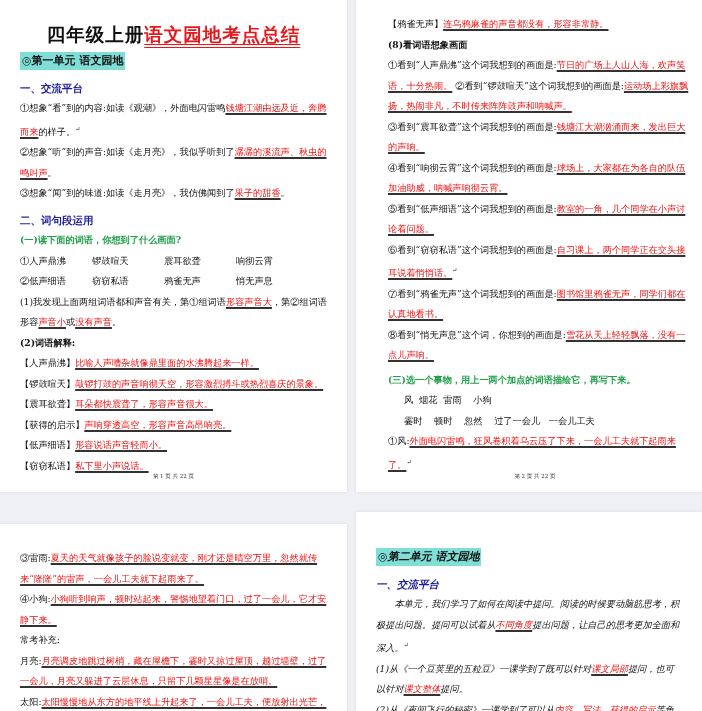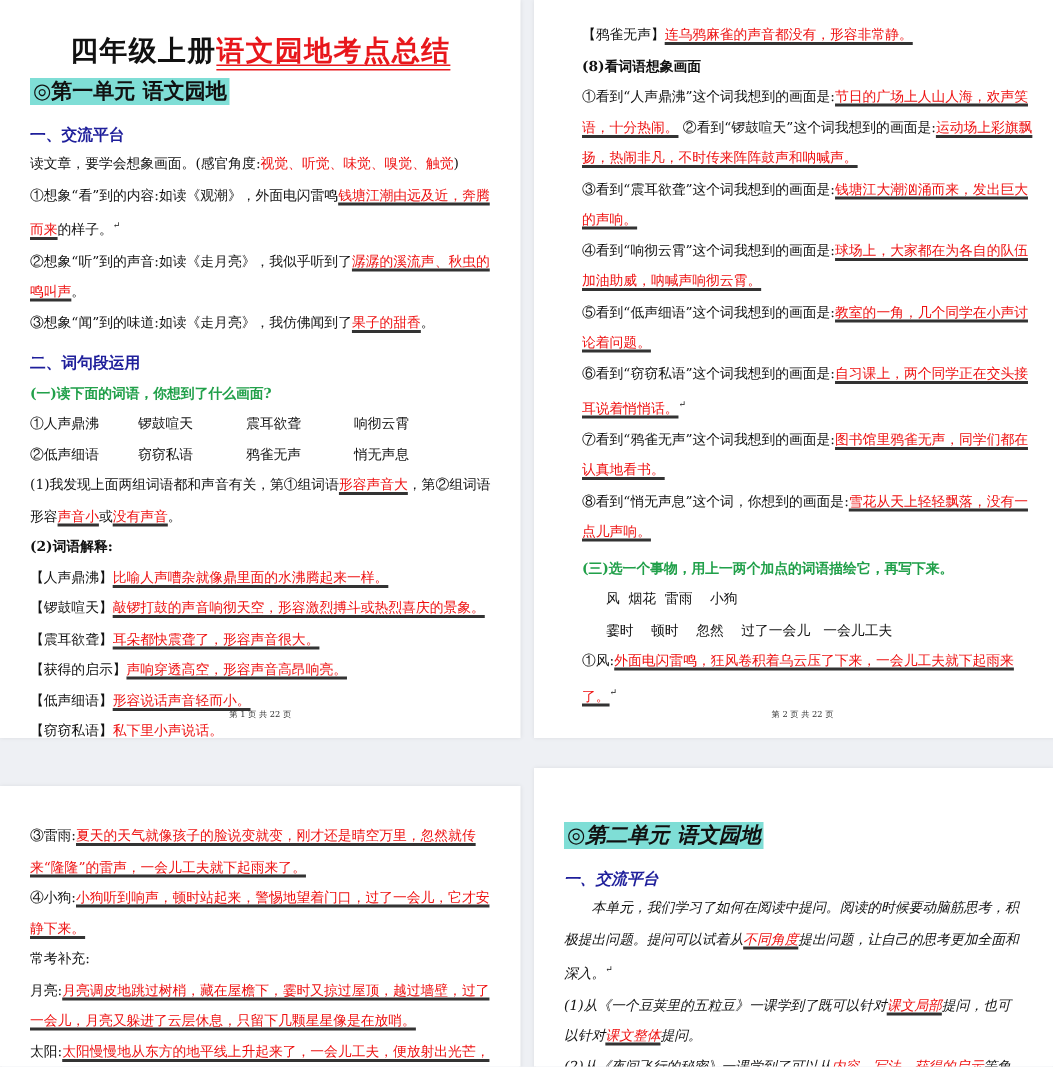--- a/index.html
+++ b/index.html
@@ -14,44 +14,41 @@
     box-shadow:0 0 3px rgba(0,0,0,0.08);
     overflow:hidden;
   }
   #p1 { left:0; top:0; width:347px; height:492px; }
   #p2 { left:356px; top:0; width:346px; height:492px;padding-left:12px; }
   #p3 { left:0; top:502px; width:347px; height:209px;margin-top:22px; }
   #p4 { left:356px; top:512px; width:346px; height:209px;font-style:italic; }
   .inner { padding:0 20px 0 20px; font-size:9.2px; line-height:20.5px; color:#111; }
   .title { text-align:center; font-size:18.5px; font-weight:bold; letter-spacing:1px; margin-top:22px; line-height:26px; }
   .title .red { color:#e8171b; text-decoration:underline double #e8171b; text-underline-offset:3px; }
-  .unit { display:inline-block; background:#7fded6; font-weight:bold; font-size:14px; padding:0 2px; line-height:18px; margin-top:4px; }
+  .unit { display:inline-block; background:#7fded6; font-weight:bold; font-size:11px; padding:0 2px; line-height:18px; margin-top:4px; }
   .h-blue { color:#1f1f9b; font-weight:bold; font-size:10.5px; margin-top:6px; }
   .h-green { color:#21a04a; font-weight:bold; }
   .bold { font-weight:bold; }
   .ans { color:#ee1111; text-decoration:underline; text-decoration-color:#333; text-decoration-thickness:1.5px; text-underline-offset:2px; }
   .red { color:#ee1111; }
   .words span { display:inline-block; width:72px; }
   .indent { padding-left:16px; }
   .pagenum { position:absolute; bottom:12px; left:0; right:0; text-align:center; font-size:5.5px; color:#333; }
   .note { font-size:6px; vertical-align:super; }
 </style>
 </head>
 <body>
 
 <div class="page" id="p1">
   <div class="inner">
     <div class="title">
       <span>四年级上册</span><span class="red">语文园地考点总结</span>
     </div>
     <div class="unit">◎第一单元  语文园地</div>
     <div class="h-blue">一、交流平台</div>
-    <div>
-      <span>读文章，要学会想象画面。(感官角度:</span><span class="red">视觉、听觉、味觉、嗅觉、触觉</span><span>)</span>
-    </div>
     <div>
       <span>①想象“看”到的内容:如读《观潮》，外面电闪雷鸣</span><span class="ans">钱塘江潮由远及近，奔腾而来</span><span>的样子。</span><span class="note">↵</span>
     </div>
     <div>
       <span>②想象“听”到的声音:如读《走月亮》，我似乎听到了</span><span class="ans">潺潺的溪流声、秋虫的鸣叫声</span><span>。</span>
     </div>
     <div>
       <span>③想象“闻”到的味道:如读《走月亮》，我仿佛闻到了</span><span class="ans">果子的甜香</span><span>。</span>
     </div>
     <div class="h-blue">二、词句段运用</div>

